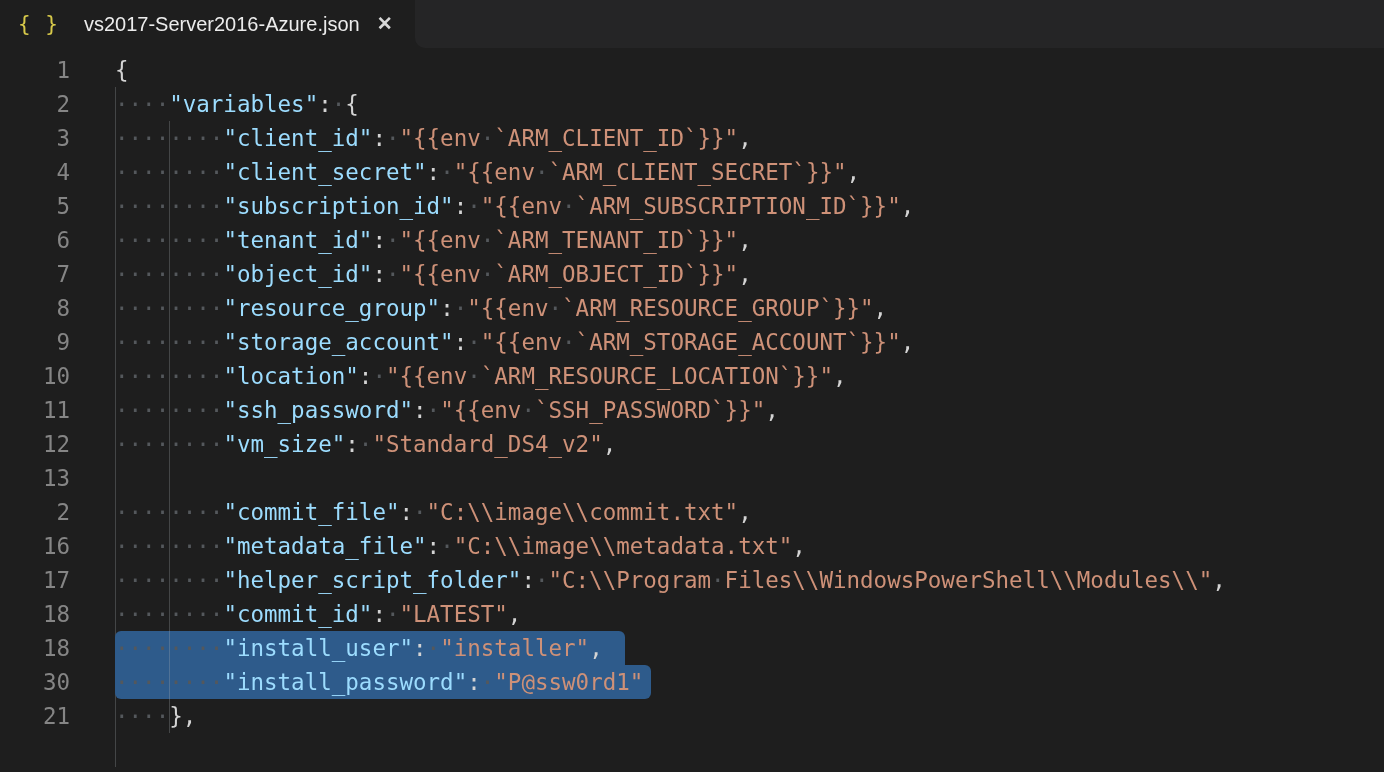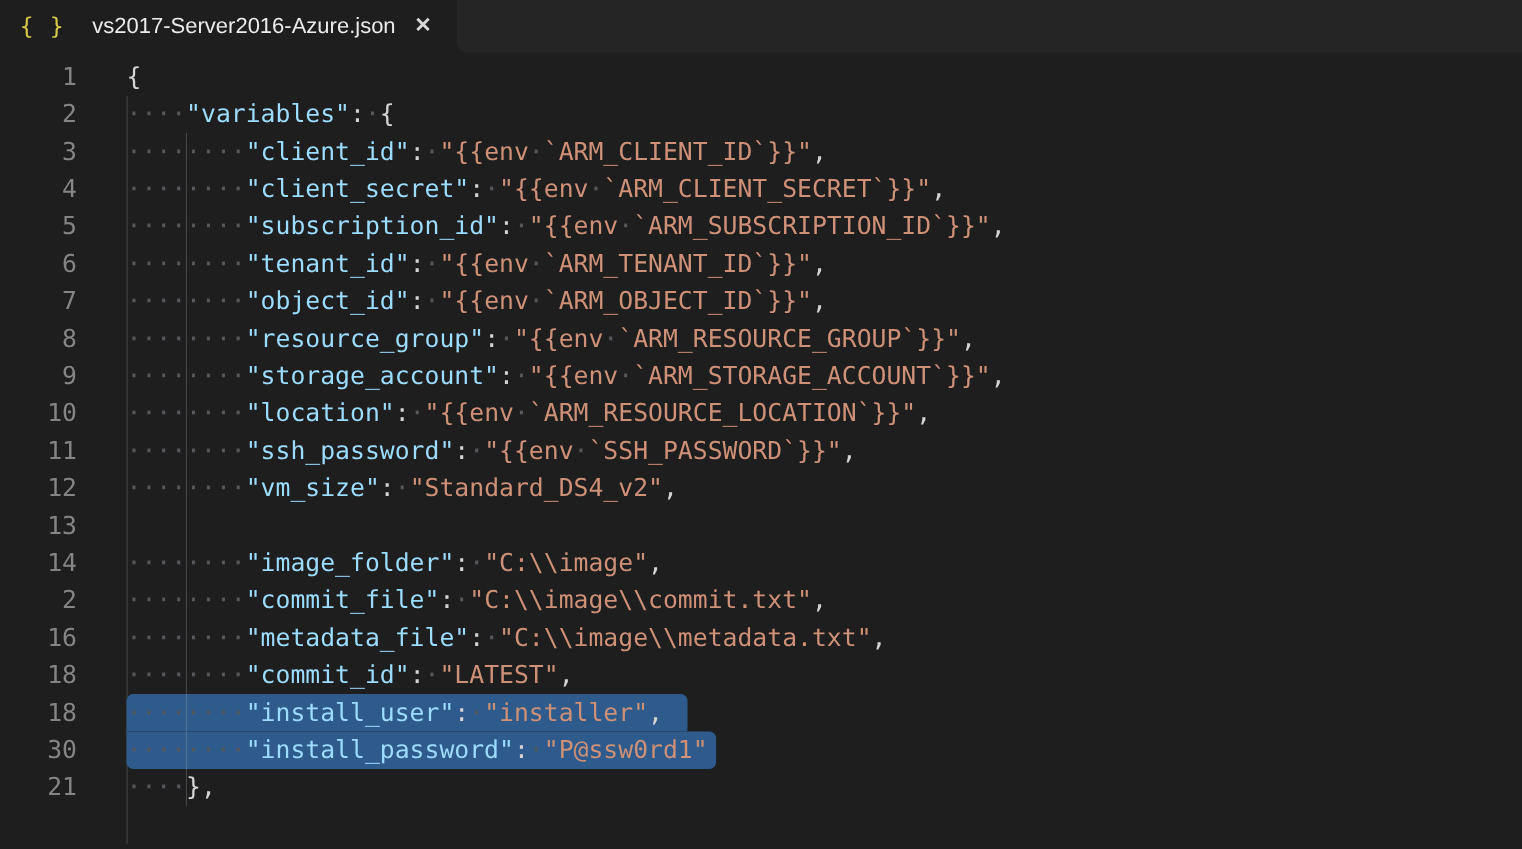--- a/index.html
+++ b/index.html
@@ -73,21 +73,21 @@
       <div class="row"><div class="gutter">4</div><div class="code"><span class="tk-w">········</span><span class="tk-k">"client_secret"</span><span class="tk-c">:</span><span class="tk-w">·</span><span class="tk-v">"{{env</span><span class="tk-w">·</span><span class="tk-v">`ARM_CLIENT_SECRET`}}"</span><span class="tk-p">,</span></div></div>
       <div class="row"><div class="gutter">5</div><div class="code"><span class="tk-w">········</span><span class="tk-k">"subscription_id"</span><span class="tk-c">:</span><span class="tk-w">·</span><span class="tk-v">"{{env</span><span class="tk-w">·</span><span class="tk-v">`ARM_SUBSCRIPTION_ID`}}"</span><span class="tk-p">,</span></div></div>
       <div class="row"><div class="gutter">6</div><div class="code"><span class="tk-w">········</span><span class="tk-k">"tenant_id"</span><span class="tk-c">:</span><span class="tk-w">·</span><span class="tk-v">"{{env</span><span class="tk-w">·</span><span class="tk-v">`ARM_TENANT_ID`}}"</span><span class="tk-p">,</span></div></div>
       <div class="row"><div class="gutter">7</div><div class="code"><span class="tk-w">········</span><span class="tk-k">"object_id"</span><span class="tk-c">:</span><span class="tk-w">·</span><span class="tk-v">"{{env</span><span class="tk-w">·</span><span class="tk-v">`ARM_OBJECT_ID`}}"</span><span class="tk-p">,</span></div></div>
       <div class="row"><div class="gutter">8</div><div class="code"><span class="tk-w">········</span><span class="tk-k">"resource_group"</span><span class="tk-c">:</span><span class="tk-w">·</span><span class="tk-v">"{{env</span><span class="tk-w">·</span><span class="tk-v">`ARM_RESOURCE_GROUP`}}"</span><span class="tk-p">,</span></div></div>
       <div class="row"><div class="gutter">9</div><div class="code"><span class="tk-w">········</span><span class="tk-k">"storage_account"</span><span class="tk-c">:</span><span class="tk-w">·</span><span class="tk-v">"{{env</span><span class="tk-w">·</span><span class="tk-v">`ARM_STORAGE_ACCOUNT`}}"</span><span class="tk-p">,</span></div></div>
       <div class="row"><div class="gutter">10</div><div class="code"><span class="tk-w">········</span><span class="tk-k">"location"</span><span class="tk-c">:</span><span class="tk-w">·</span><span class="tk-v">"{{env</span><span class="tk-w">·</span><span class="tk-v">`ARM_RESOURCE_LOCATION`}}"</span><span class="tk-p">,</span></div></div>
       <div class="row"><div class="gutter">11</div><div class="code"><span class="tk-w">········</span><span class="tk-k">"ssh_password"</span><span class="tk-c">:</span><span class="tk-w">·</span><span class="tk-v">"{{env</span><span class="tk-w">·</span><span class="tk-v">`SSH_PASSWORD`}}"</span><span class="tk-p">,</span></div></div>
       <div class="row"><div class="gutter">12</div><div class="code"><span class="tk-w">········</span><span class="tk-k">"vm_size"</span><span class="tk-c">:</span><span class="tk-w">·</span><span class="tk-v">"Standard_DS4_v2"</span><span class="tk-p">,</span></div></div>
       <div class="row"><div class="gutter">13</div><div class="code"></div></div>
-      <div class="row"><div class="gutter">14</div><div class="code"><span class="tk-w">········</span><span class="tk-k">"image_folder"</span><span class="tk-c">:</span><span class="tk-w">·</span><span class="tk-v">"C:\\image"</span><span class="tk-p">,</span></div></div>
       <div class="row"><div class="gutter">2</div><div class="code"><span class="tk-w">········</span><span class="tk-k">"commit_file"</span><span class="tk-c">:</span><span class="tk-w">·</span><span class="tk-v">"C:\\image\\commit.txt"</span><span class="tk-p">,</span></div></div>
       <div class="row"><div class="gutter">16</div><div class="code"><span class="tk-w">········</span><span class="tk-k">"metadata_file"</span><span class="tk-c">:</span><span class="tk-w">·</span><span class="tk-v">"C:\\image\\metadata.txt"</span><span class="tk-p">,</span></div></div>
+      <div class="row"><div class="gutter">17</div><div class="code"><span class="tk-w">········</span><span class="tk-k">"helper_script_folder"</span><span class="tk-c">:</span><span class="tk-w">·</span><span class="tk-v">"C:\\Program</span><span class="tk-w">·</span><span class="tk-v">Files\\WindowsPowerShell\\Modules\\"</span><span class="tk-p">,</span></div></div>
       <div class="row"><div class="gutter">18</div><div class="code"><span class="tk-w">········</span><span class="tk-k">"commit_id"</span><span class="tk-c">:</span><span class="tk-w">·</span><span class="tk-v">"LATEST"</span><span class="tk-p">,</span></div></div>
       <div class="row"><div class="sel sel-first" style="width: 510px;"></div><div class="gutter">18</div><div class="code"><span class="tk-w">········</span><span class="tk-k">"install_user"</span><span class="tk-c">:</span><span class="tk-w">·</span><span class="tk-v">"installer"</span><span class="tk-p">,</span></div></div>
       <div class="row"><div class="sel sel-last" style="width: 536px;"></div><div class="gutter">30</div><div class="code"><span class="tk-w">········</span><span class="tk-k">"install_password"</span><span class="tk-c">:</span><span class="tk-w">·</span><span class="tk-v">"P@ssw0rd1"</span></div></div>
       <div class="row"><div class="gutter">21</div><div class="code"><span class="tk-w">····</span><span class="tk-p">},</span></div></div>
     </div>
 </div>
 
 </body></html>

